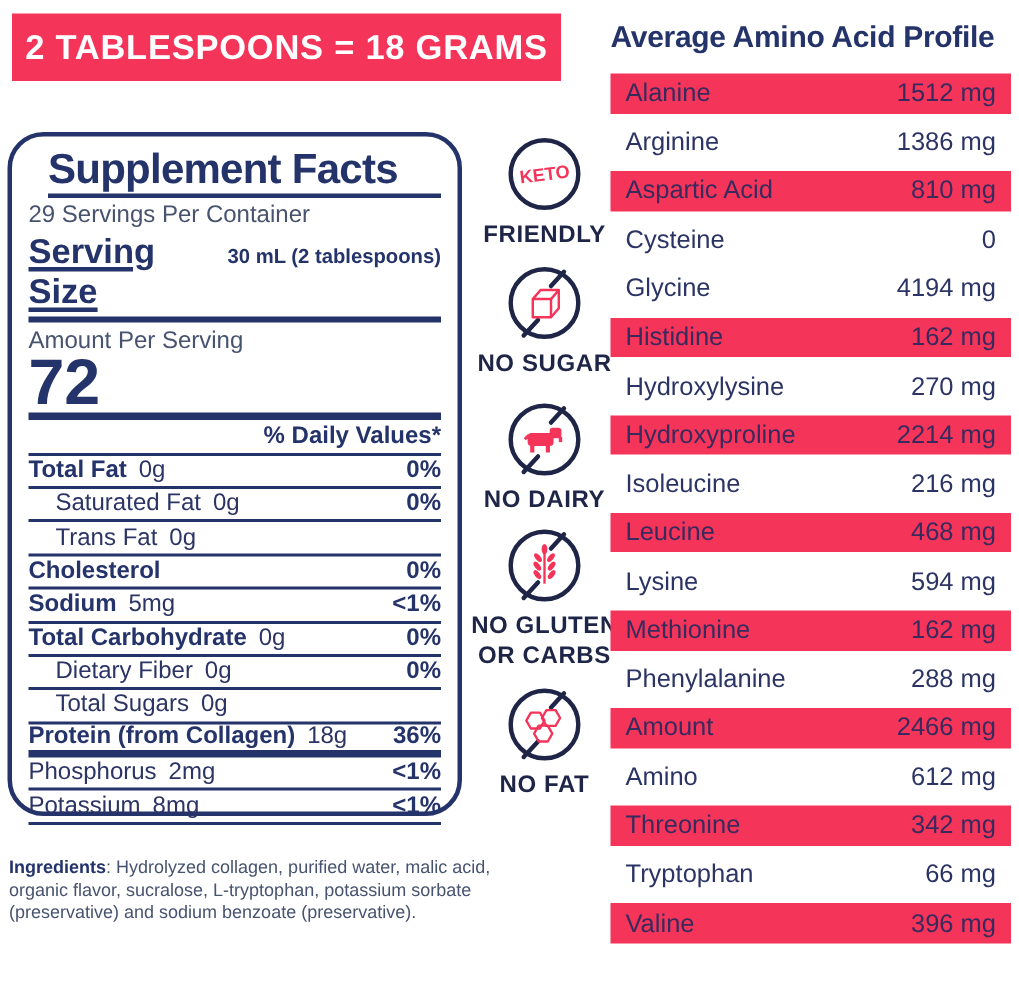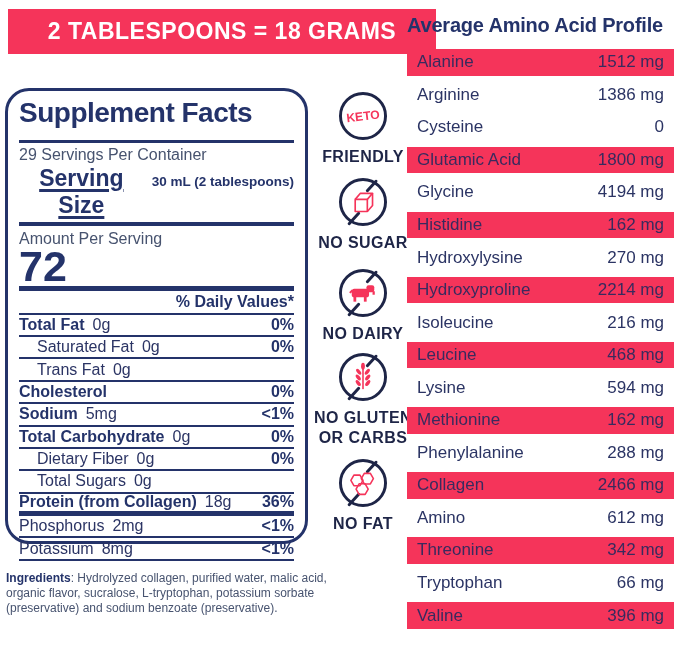--- a/index.html
+++ b/index.html
@@ -7,32 +7,32 @@
     --navy:#24336A;
     --text-navy:#2B3464;
     --muted:#47536F;
     --footnote:#59627A;
   }
   *{margin:0;padding:0;box-sizing:border-box;}
   body{background:#fff;font-family:"Liberation Sans",sans-serif;}
   .canvas{position:relative;width:679px;height:670px;background:#fff;overflow:hidden;}
 
   
-  .banner{position:absolute;left:8px;top:9px;width:428px;height:45px;background:var(--pink);
+  .banner{position:absolute;left:8px;top:9px;width:366px;height:45px;background:var(--pink);
     display:flex;align-items:center;justify-content:center;}
   .banner span{color:#fff;font-weight:bold;font-size:23px;letter-spacing:.5px;white-space:nowrap;}
 
   
   .panel{position:absolute;left:5px;top:88px;width:303px;height:456px;border:3px solid var(--navy);
     border-radius:24px;padding:6px 11px 6px 11px;background:#fff;}
   .sf-title{font-size:28px;font-weight:bold;color:var(--navy);letter-spacing:-.5px;
-    border-bottom:3px solid var(--navy);padding-bottom:11px;}
+    border-bottom:3px solid var(--navy);padding-bottom:0;margin-left:13px;}
   .sf-servings{font-size:16px;color:var(--muted);margin-top:3px;}
   .sf-ssrow{display:flex;align-items:baseline;gap:8px;border-bottom:4px solid var(--navy);
-    padding-bottom:3px;margin-top:1px;text-align:center;}
+    padding-bottom:3px;margin-top:1px;}
   .sf-sslabel{font-size:23px;font-weight:bold;color:var(--navy);text-decoration:underline;
     text-decoration-thickness:2.5px;text-underline-offset:3px;}
   .sf-ssvalue{font-size:13.5px;font-weight:bold;color:var(--navy);white-space:nowrap;}
   .sf-amount{font-size:16px;color:var(--muted);margin-top:4px;}
   .sf-calrow{display:flex;align-items:flex-end;justify-content:space-between;
     border-bottom:5px solid var(--navy);padding-bottom:1px;}
   .sf-callabel{font-size:25px;font-weight:bold;color:var(--navy);padding-bottom:3px;}
   .sf-calvalue{font-size:43px;font-weight:bold;color:var(--navy);line-height:.85;}
   .sf-dvheader{font-size:16px;font-weight:bold;color:var(--navy);text-align:right;
     border-bottom:2px solid var(--navy);padding:2px 0 2px 0;}
@@ -252,32 +252,32 @@
             <span class="amino-name">Alanine</span>
             <span class="amino-val">1512 mg</span>
           </div>
         </div>
         <div class="amino-row">
           <div class="amino-inner">
             <span class="amino-name">Arginine</span>
             <span class="amino-val">1386 mg</span>
           </div>
         </div>
+        <div class="amino-row hl">
+          <div class="amino-inner">
+            <span class="amino-name">Aspartic Acid</span>
+            <span class="amino-val">810 mg</span>
+          </div>
+        </div>
         <div class="amino-row">
           <div class="amino-inner">
             <span class="amino-name">Cysteine</span>
             <span class="amino-val">0</span>
           </div>
         </div>
-        <div class="amino-row hl">
-          <div class="amino-inner">
-            <span class="amino-name">Glutamic Acid</span>
-            <span class="amino-val">1800 mg</span>
-          </div>
-        </div>
         <div class="amino-row">
           <div class="amino-inner">
             <span class="amino-name">Glycine</span>
             <span class="amino-val">4194 mg</span>
           </div>
         </div>
         <div class="amino-row hl">
           <div class="amino-inner">
             <span class="amino-name">Histidine</span>
             <span class="amino-val">162 mg</span>
@@ -320,21 +320,21 @@
           </div>
         </div>
         <div class="amino-row">
           <div class="amino-inner">
             <span class="amino-name">Phenylalanine</span>
             <span class="amino-val">288 mg</span>
           </div>
         </div>
         <div class="amino-row hl">
           <div class="amino-inner">
-            <span class="amino-name">Collagen</span>
+            <span class="amino-name">Amount</span>
             <span class="amino-val">2466 mg</span>
           </div>
         </div>
         <div class="amino-row">
           <div class="amino-inner">
             <span class="amino-name">Amino</span>
             <span class="amino-val">612 mg</span>
           </div>
         </div>
         <div class="amino-row hl">

